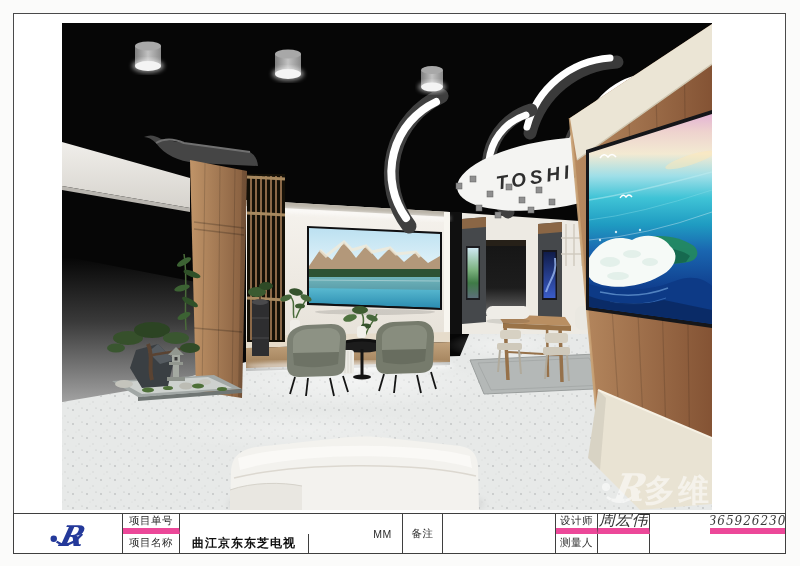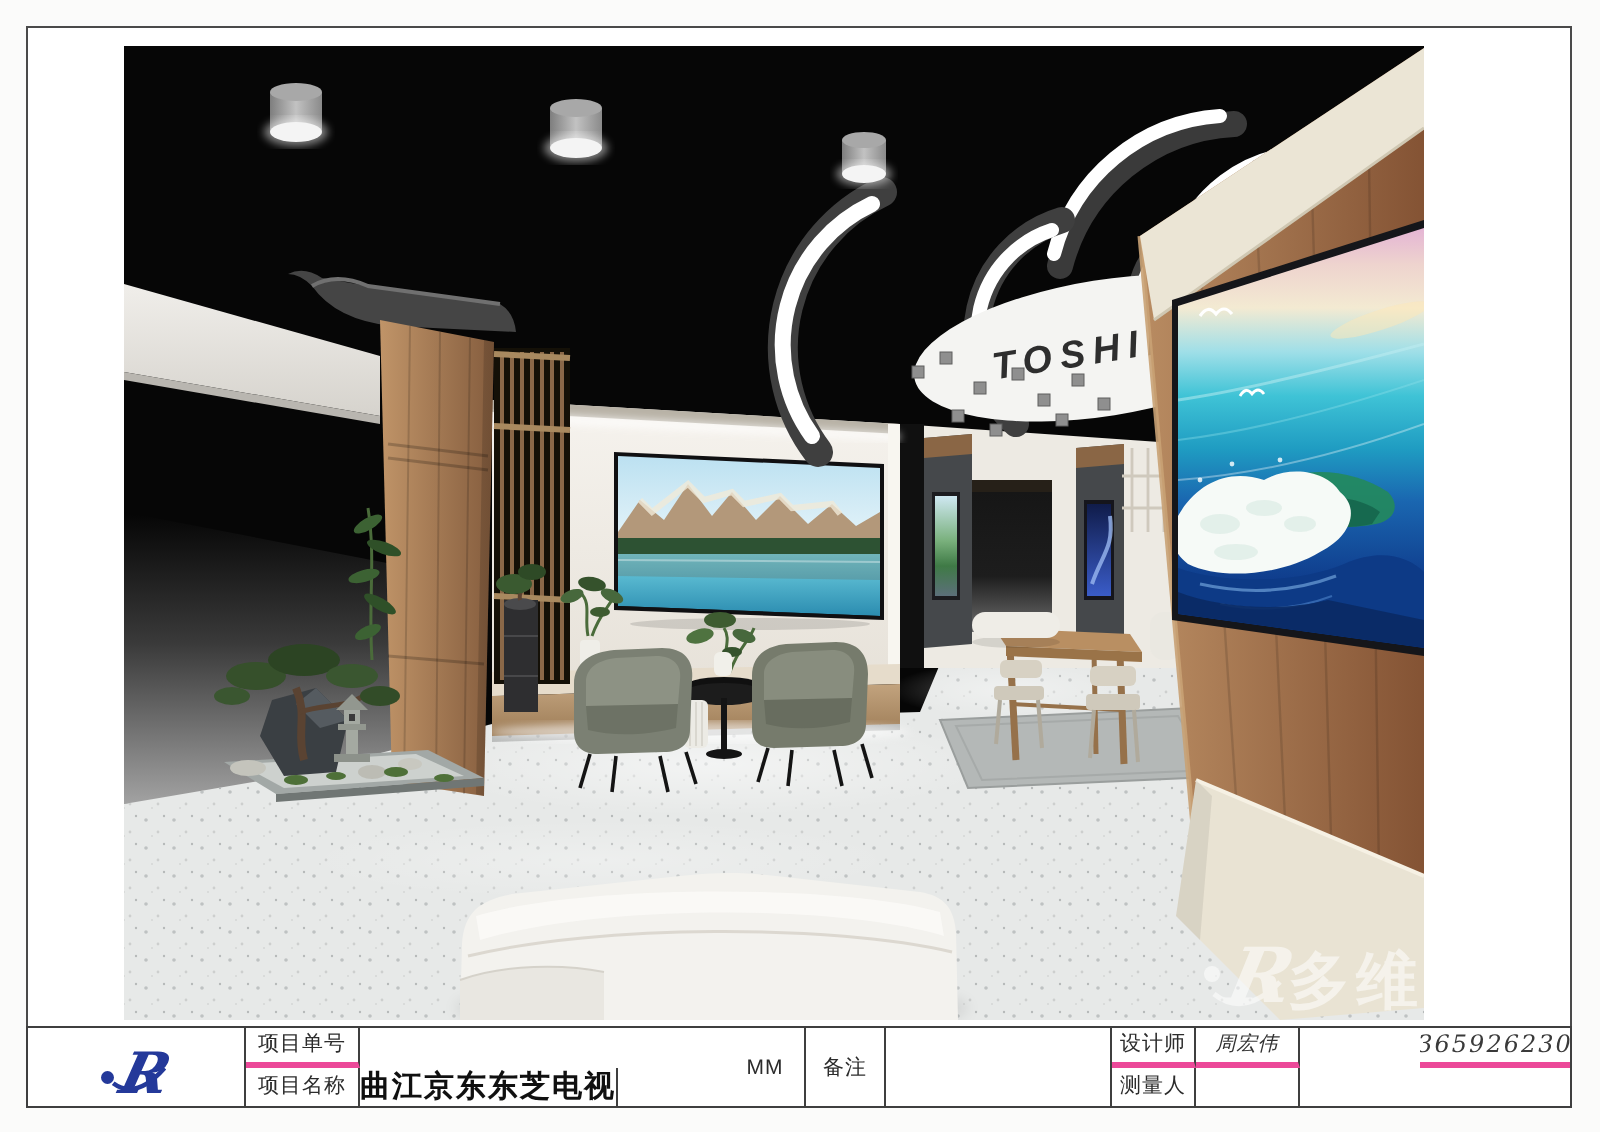--- a/index.html
+++ b/index.html
@@ -9,29 +9,29 @@
        border:1.5px solid #4a4a4a;box-sizing:border-box;background:#ffffff;}
   .render-wrap{position:absolute;left:62px;top:23px;width:650px;height:487px;}
   .render-wrap svg{display:block;}
   
   .tblock{position:absolute;left:13px;top:513px;width:773px;height:41px;
       border:1.5px solid #3f3f3f;box-sizing:border-box;background:#fff;
       display:grid;grid-template-columns:109px 57px 129px 54px 40px 40px 113px 42px 52px 60px 1fr;
       grid-template-rows:1fr 1fr;}
   .cell{display:flex;align-items:center;justify-content:center;overflow:hidden;
       font-size:10.5px;color:#2c2c2c;letter-spacing:.5px;}
-  .br{border-right:1px solid #3f3f3f;} .bb{border-bottom:3px solid #ec4899;text-align:right;}
+  .br{border-right:1px solid #3f3f3f;} .bb{border-bottom:6px solid #ec4899;text-align:right;}
   .span2{grid-row:1/3;}
   .logo-cell{grid-row:1/3;grid-column:1;display:flex;align-items:center;justify-content:center;gap:2px;}
   .logo-col{display:flex;flex-direction:column;align-items:center;line-height:1;}
   .logo-cn{font-size:16.5px;font-weight:bold;color:#24399a;letter-spacing:2px;}
   .logo-en{font-size:6.3px;font-weight:bold;color:#24399a;letter-spacing:.6px;margin-top:1.5px;}
   .v-projno{font-size:15.5px;color:#3d3d3d;letter-spacing:1.2px;}
-  .v-projname{font-size:15px;font-weight:bold;color:#101010;letter-spacing:1px;}
-  .v-script{font-family:"DejaVu Serif",serif;font-style:italic;font-size:10px;color:#333;}
+  .v-projname{font-size:12px;font-weight:bold;color:#101010;letter-spacing:1px;}
+  .v-script{font-family:"DejaVu Serif",serif;font-style:italic;font-size:16px;color:#333;}
   .v-phone{font-family:"DejaVu Serif",serif;font-style:italic;font-size:12px;color:#3a3a3a;letter-spacing:1px;}
 </style>
 </head>
 <body>
 
 <div class="sheet-frame"></div>
 
 <div class="render-wrap">
 <svg width="650" height="487" viewBox="62 23 650 487" xmlns="http://www.w3.org/2000/svg">
   <defs>

